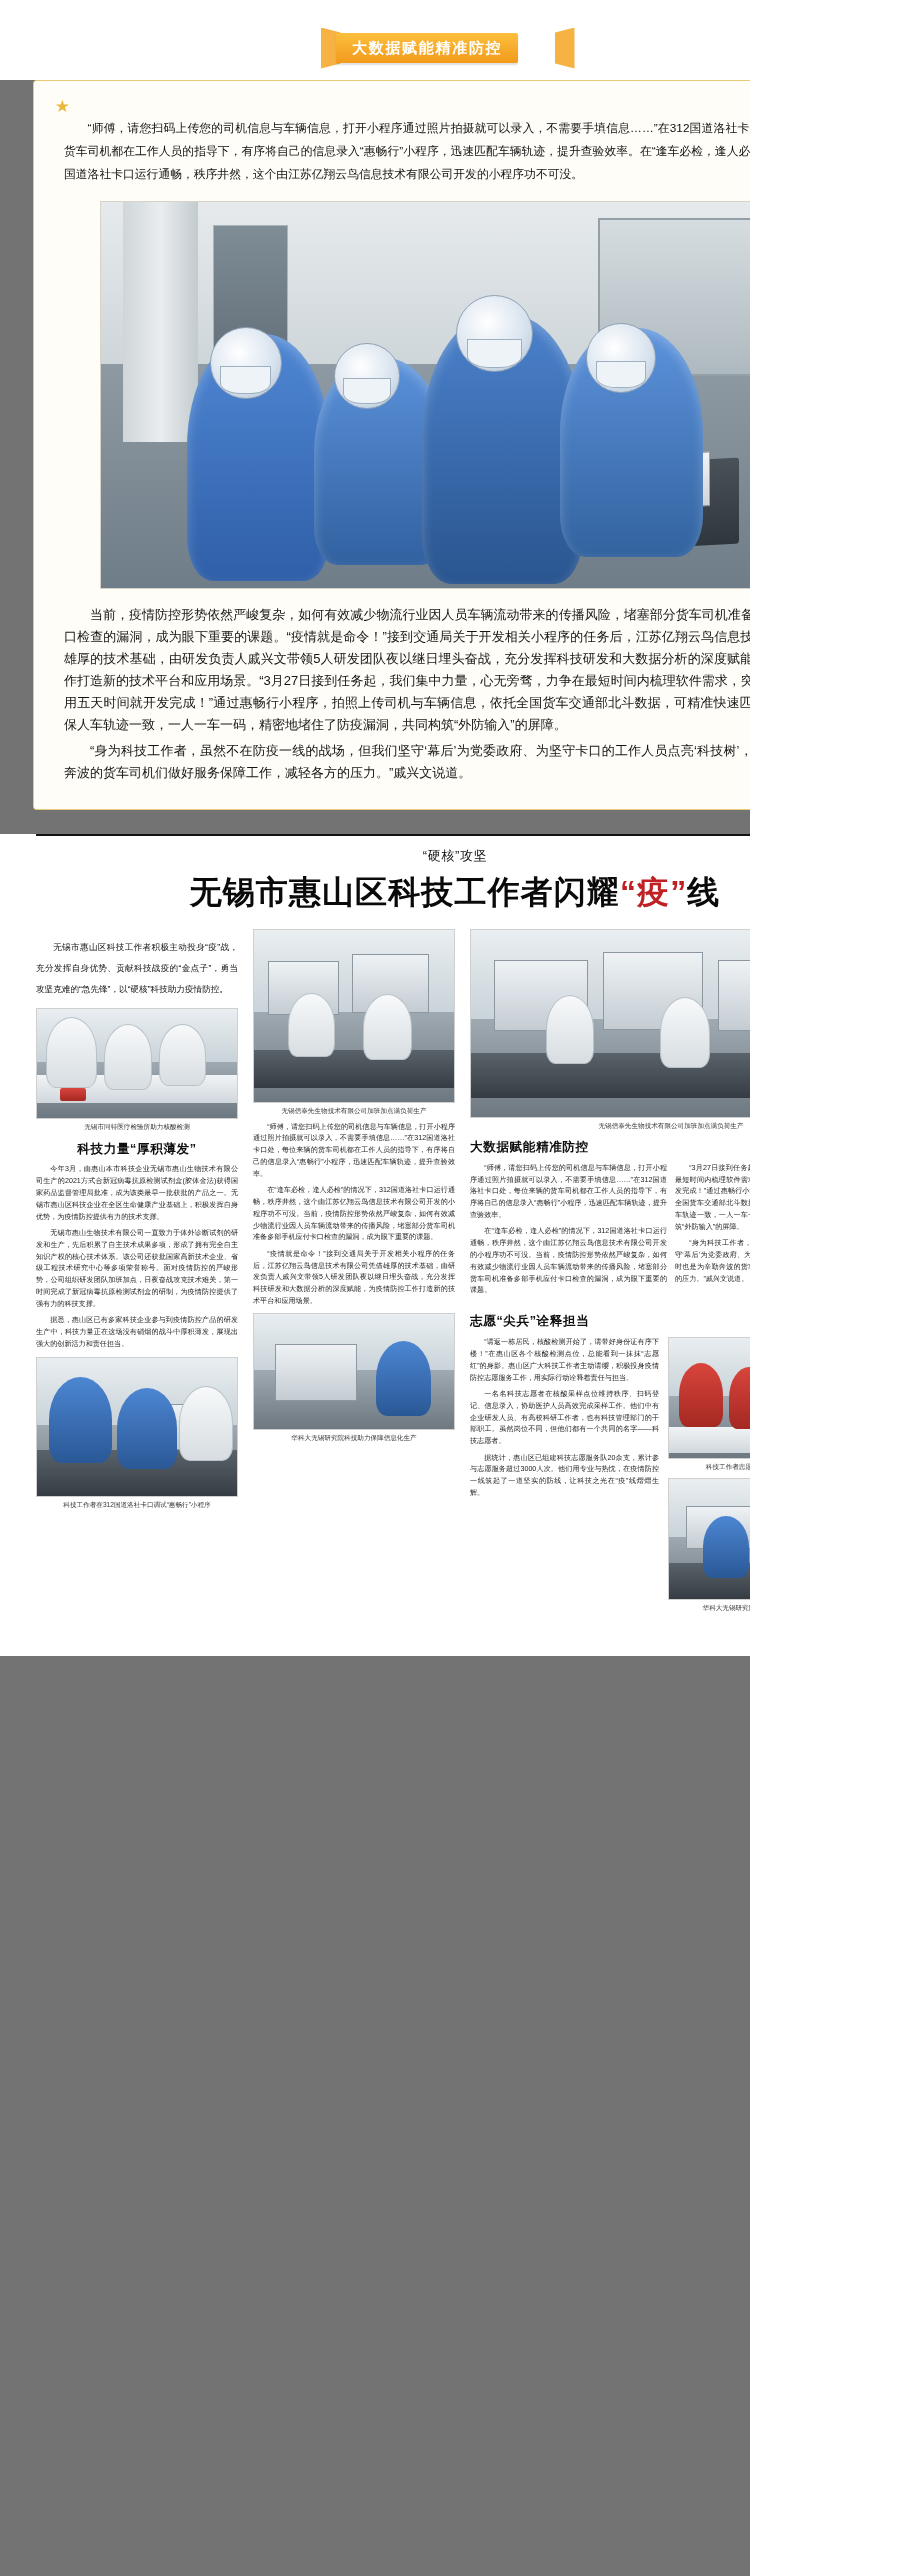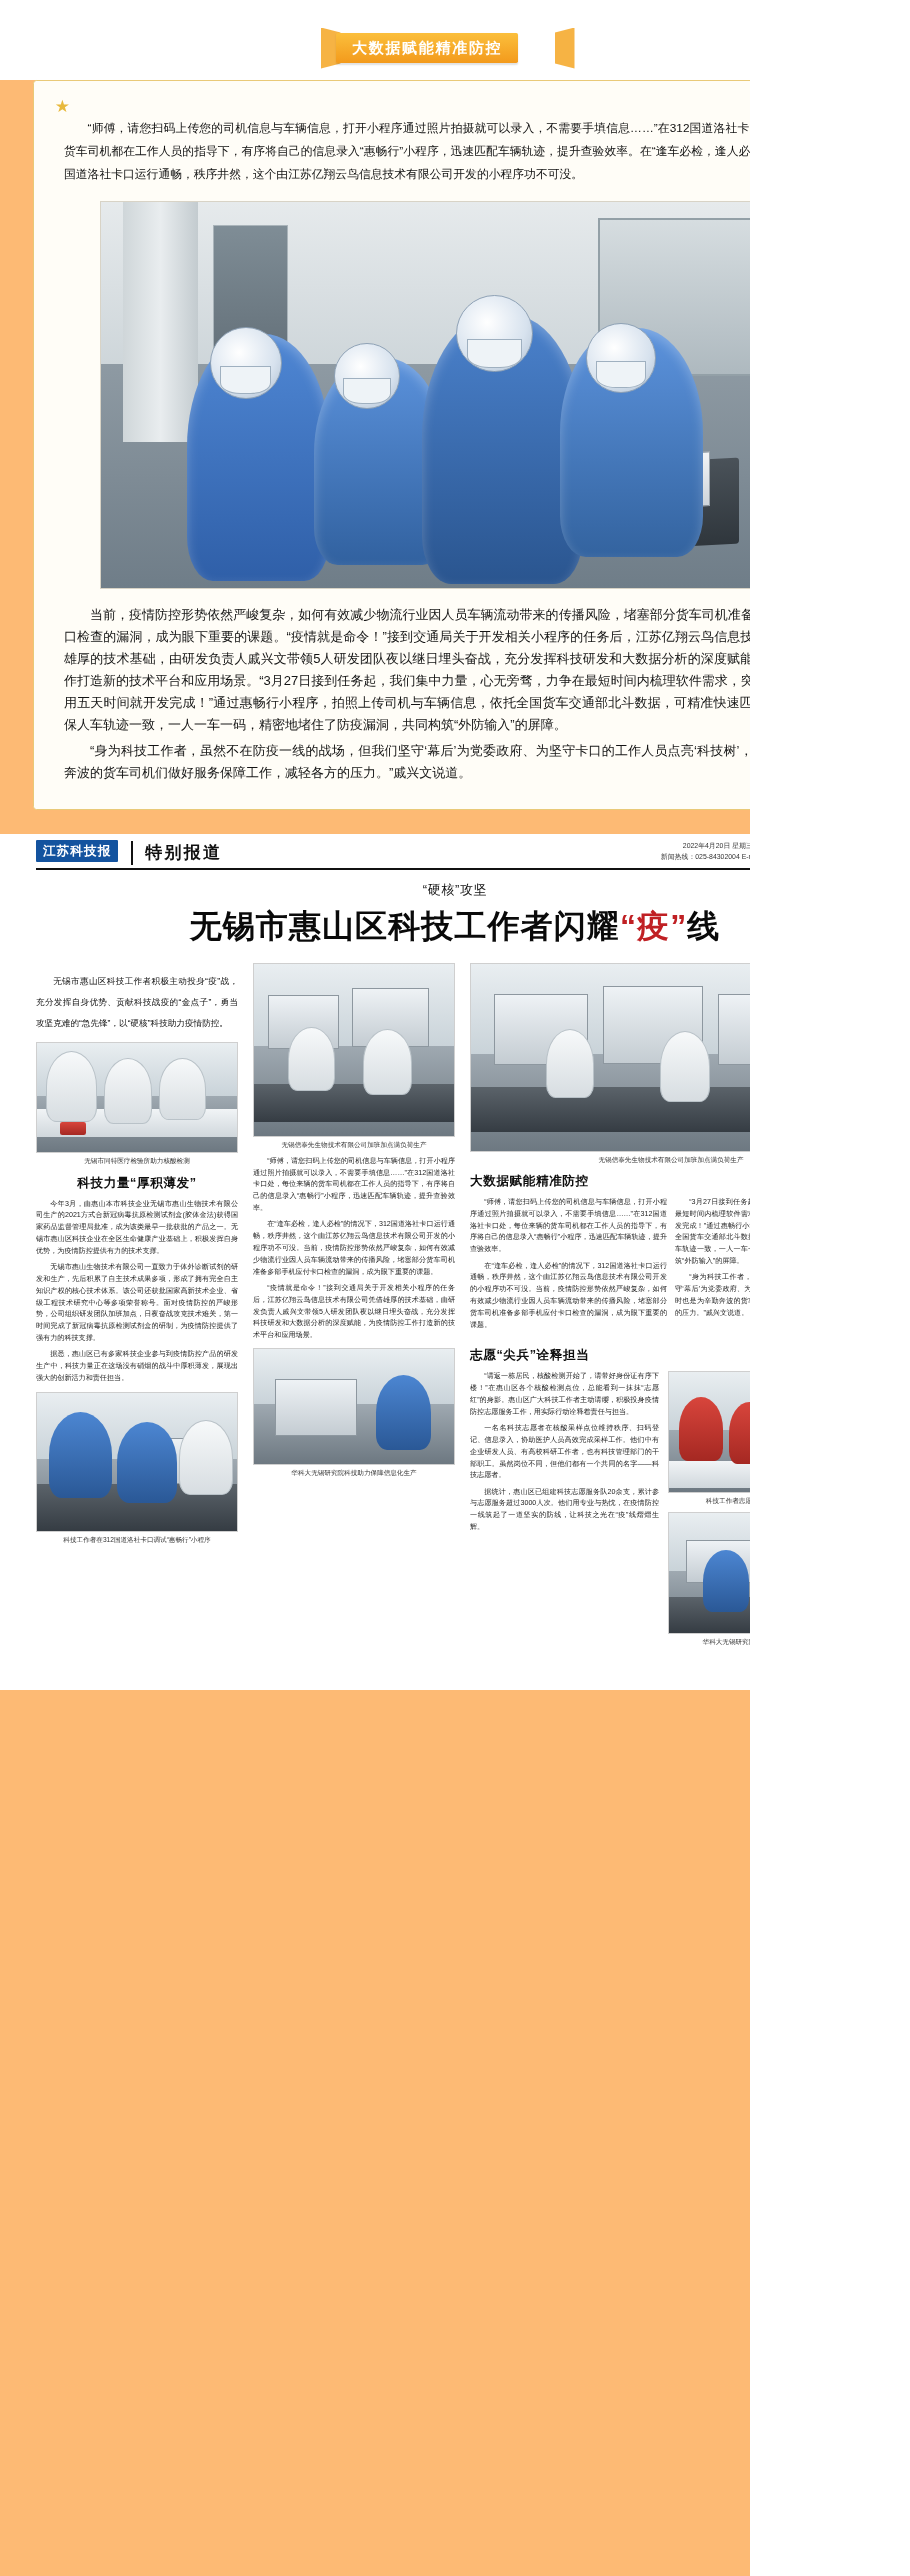--- a/index.html
+++ b/index.html
@@ -9,21 +9,21 @@
   }
   body {
     width: 910px;
     font-family: "Liberation Sans", sans-serif;
     color: #1a1a1a;
   }
   .page {
     width: 750px;
     min-height: 2576px;
     position: relative;
-    background: #fdba74;
+    background: #737373;
     overflow: hidden;
   }
 
   
   .top-banner {
     width: 910px;
     height: 80px;
     background: #ffffff;
     position: relative;
   }
@@ -355,32 +355,20 @@
     </div>
 
     <p class="body-para">当前，疫情防控形势依然严峻复杂，如何有效减少物流行业因人员车辆流动带来的传播风险，堵塞部分货车司机准备多部手机应付卡口检查的漏洞，成为眼下重要的课题。“疫情就是命令！”接到交通局关于开发相关小程序的任务后，江苏亿翔云鸟信息技术有限公司凭借雄厚的技术基础，由研发负责人戚兴文带领5人研发团队夜以继日埋头奋战，充分发挥科技研发和大数据分析的深度赋能，为疫情防控工作打造新的技术平台和应用场景。“3月27日接到任务起，我们集中力量，心无旁骛，力争在最短时间内梳理软件需求，突破难点，最终仅用五天时间就开发完成！”通过惠畅行小程序，拍照上传司机与车辆信息，依托全国货车交通部北斗数据，可精准快速匹配车辆轨迹，确保人车轨迹一致，一人一车一码，精密地堵住了防疫漏洞，共同构筑“外防输入”的屏障。</p>
     <p class="body-para">“身为科技工作者，虽然不在防疫一线的战场，但我们坚守‘幕后’为党委政府、为坚守卡口的工作人员点亮‘科技树’，同时也是为辛勤奔波的货车司机们做好服务保障工作，减轻各方的压力。”戚兴文说道。</p>
 
     <div class="arrow-deco">▸▸▸</div>
   </div>
 
   <div class="newspaper">
 
-    <div class="np-masthead">
-      <div class="np-logo">江苏科技报</div>
-      <div class="np-divider"></div>
-      <div class="np-section-title">特别报道</div>
-      <div class="np-meta-row" style="margin-left:auto;">
-        <div class="np-meta">
-          <div>2022年4月20日  星期三  编辑：程闻  美编：莎莎</div>
-          <div>新闻热线：025-84302004  E-mail:jskjb2019@163.com</div>
-        </div>
-        <div class="np-pageno">A16</div>
-      </div>
-    </div>
     <div class="np-rule"></div>
 
     <div class="np-kicker">“硬核”攻坚</div>
     <div class="np-headline">
       <span>无锡市惠山区科技工作者闪耀</span><span class="hl-red">“疫”</span><span>线</span>
     </div>
 
     <div class="np-body">
 
       <div class="np-col col-1">

